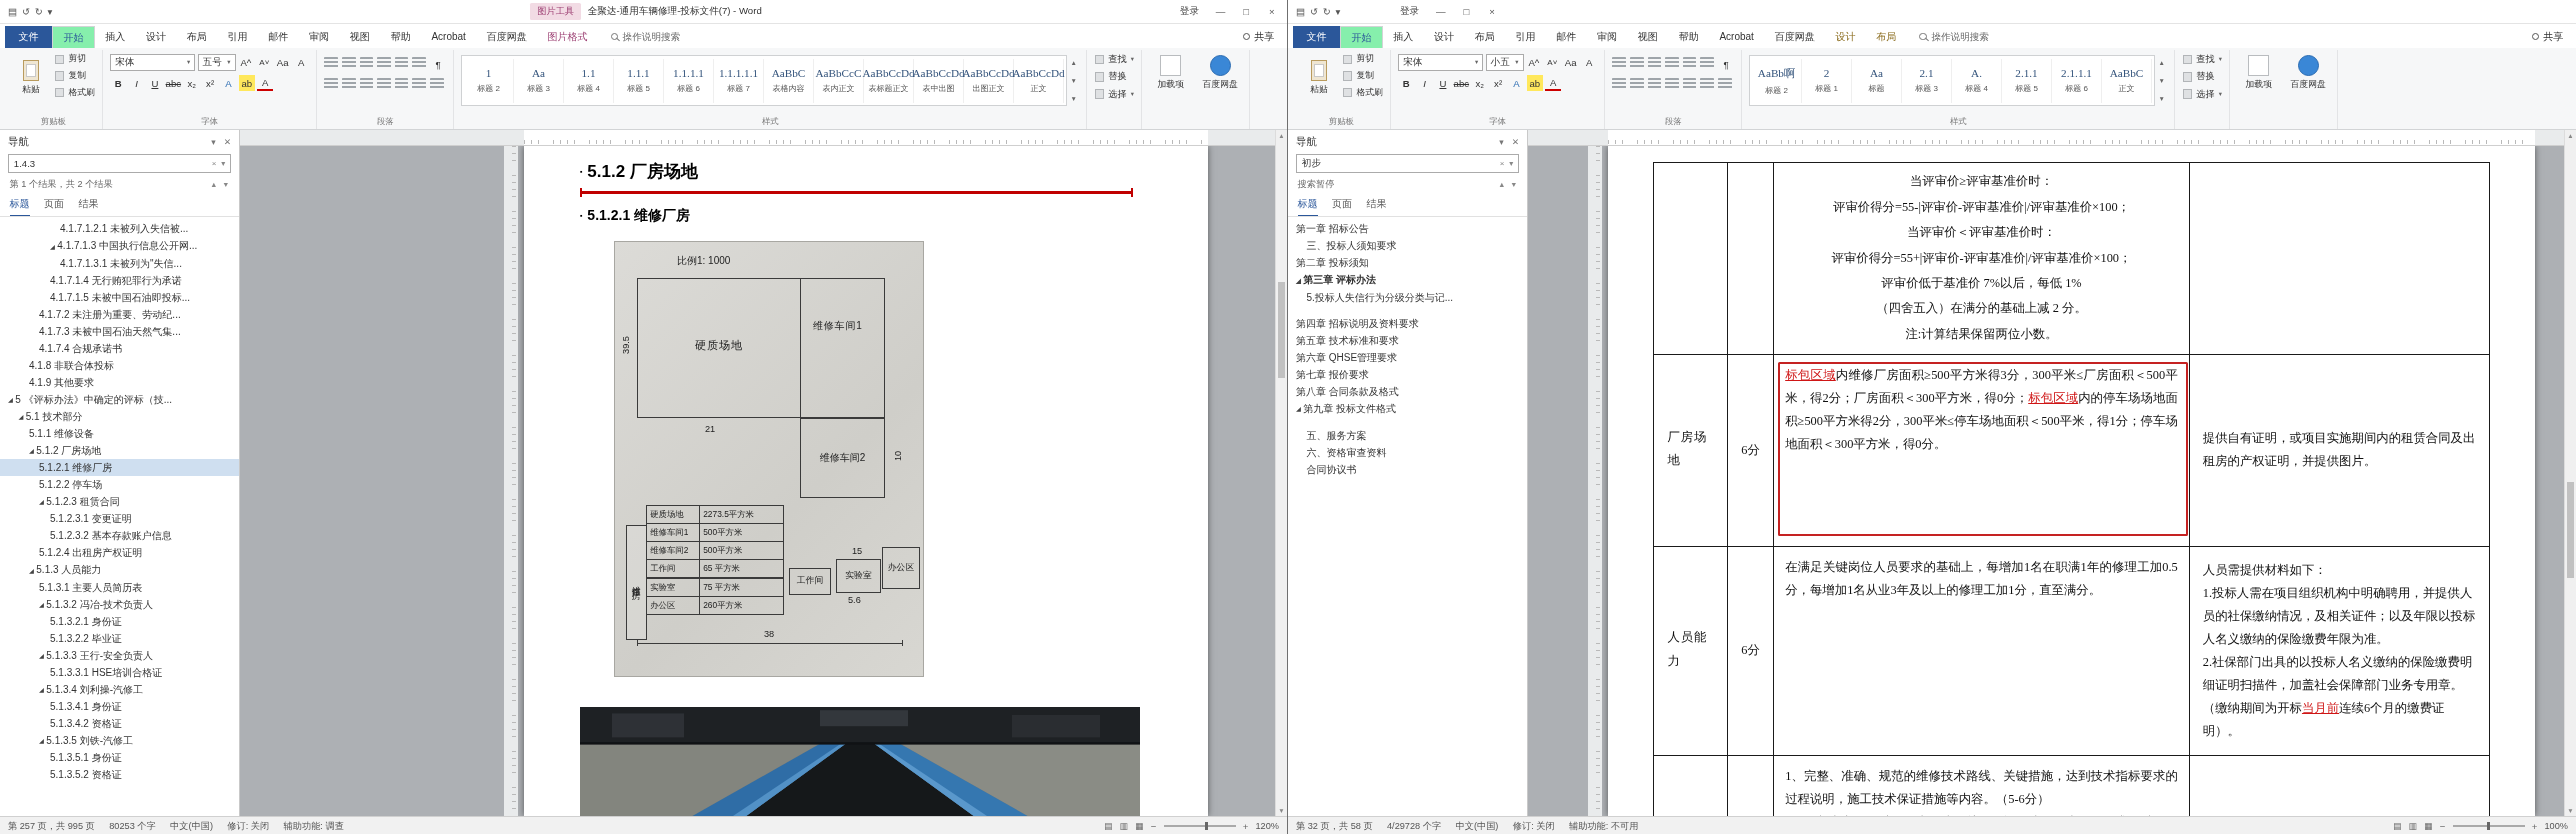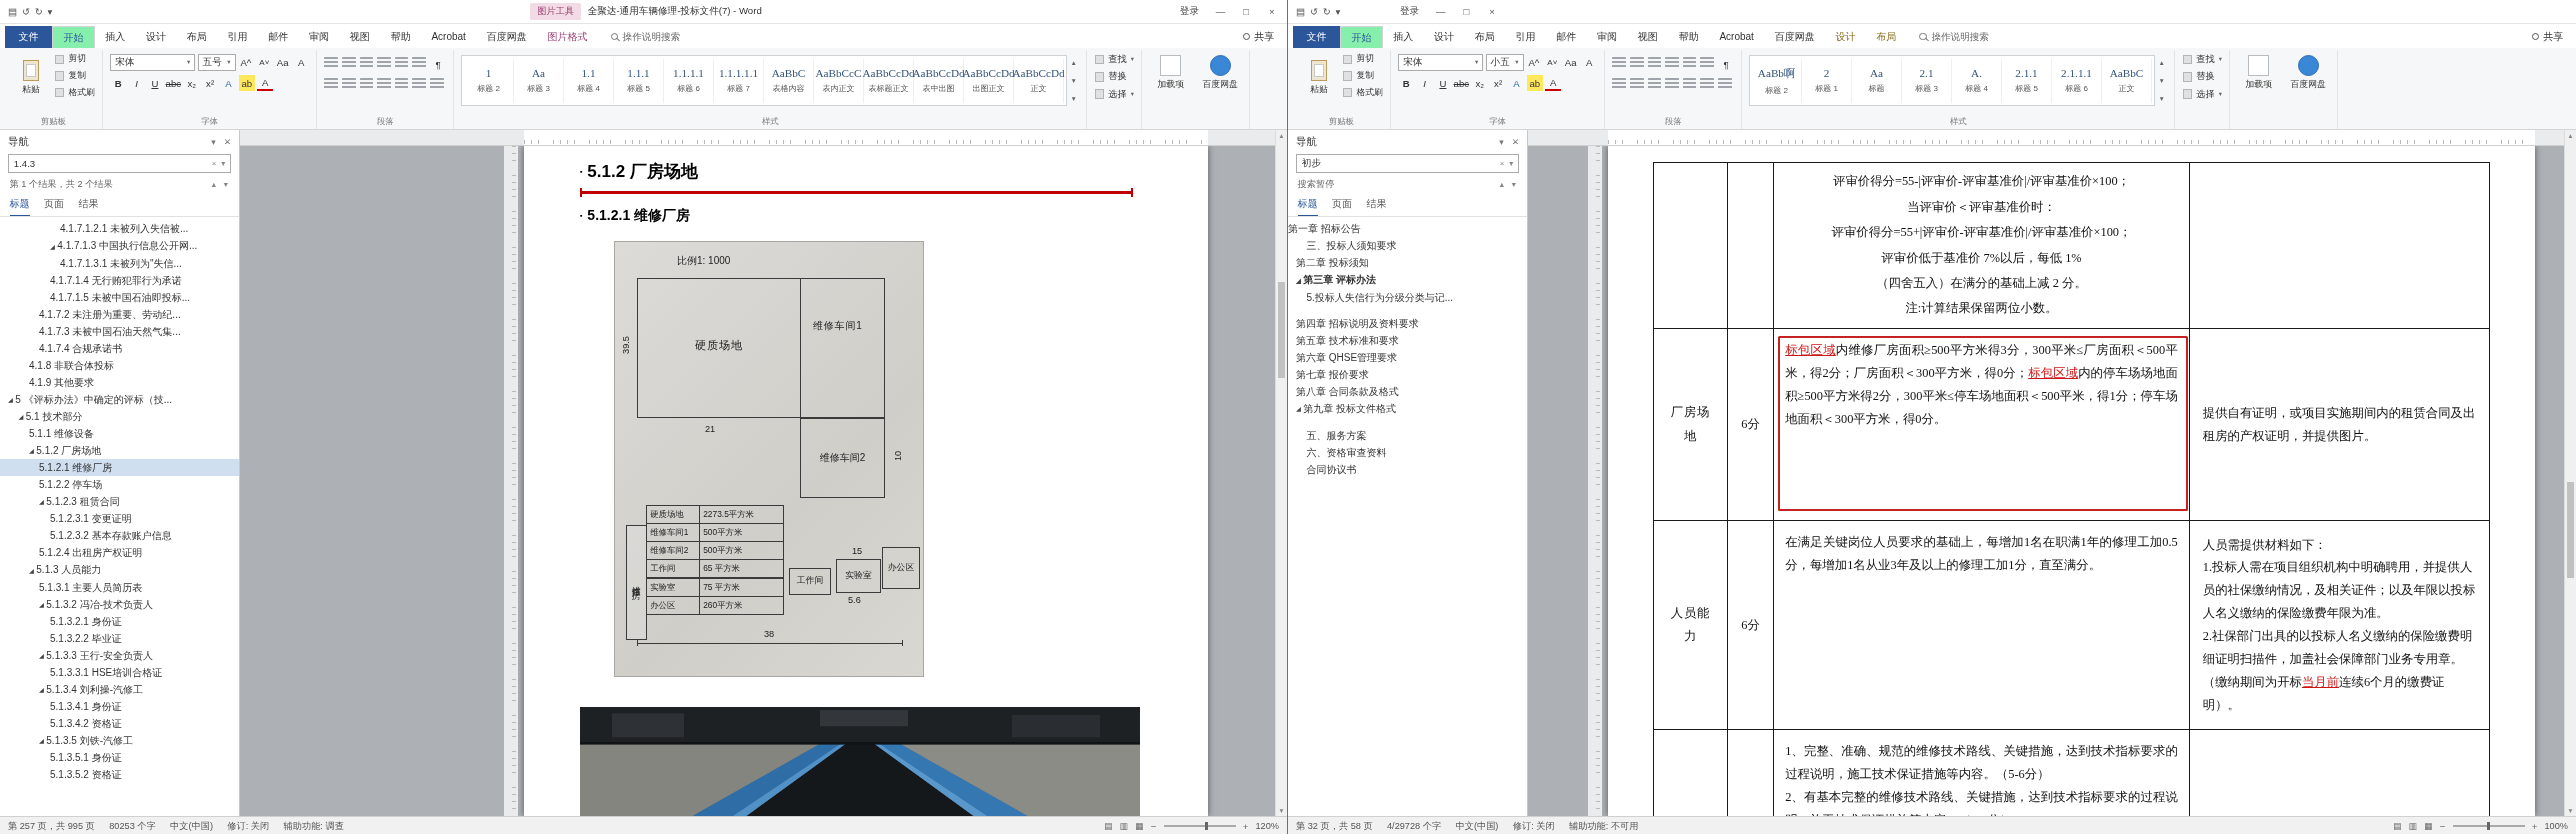--- a/index.html
+++ b/index.html
@@ -139,21 +139,21 @@
   .photo { margin:30px 0 0 0; display:block; }
 
   
   .stable { margin-top:3.2px; border-left:0.8px solid #1a1a1a; border-top:0.8px solid #1a1a1a;
     font-family:"Liberation Serif", serif; font-size:12.4px; color:#111; }
   .srow { display:grid; grid-template-columns:74px 46px 416px 1fr; }
   .sc { border-right:0.8px solid #1a1a1a; border-bottom:0.8px solid #1a1a1a; }
   .formula { padding:6.4px 8px; }
   .fline { text-align:center; line-height:2.05; }
   .frow0 .sc { min-height:164px; }
-  .namecell { display:flex; align-items:center; justify-content:center; text-align:center; padding:0 13.6px; line-height:1.9; letter-spacing:0.8px; }
+  .namecell { display:flex; align-items:center; justify-content:center; text-align:left; padding:0 13.6px; line-height:1.9; letter-spacing:0.8px;font-family:Liberation Mono, monospace; }
   .scorecell { display:flex; align-items:center; justify-content:center; }
   .crit { padding:9.6px 11.2px; position:relative; }
   .note { display:flex; align-items:center; padding:9.6px 12.8px; }
   .segwrap { white-space:pre-wrap; line-height:1.85; text-align:justify; }
   .note .segwrap { text-align:left; }
   .r-rows .srow:nth-child(1) { min-height:192px; }
   .r-rows .srow:nth-child(2) { min-height:209px; }
   .r-rows .srow:nth-child(3) { min-height:256px; }
   .seg-red { color:#cf1616; text-decoration:underline; }
   .srow.boxed .crit::after { content:""; position:absolute; top:7.2px; left:4px; right:0.8px; bottom:9.6px;
@@ -775,21 +775,21 @@
             <span>▲</span>
             <span>▼</span>
           </span>
       </div>
       <div class="nav-tabs">
           <span class="ntab sel">标题</span>
           <span class="ntab">页面</span>
           <span class="ntab">结果</span>
         </div>
       <div class="nav-list">
-          <div class="nitem" style="">第一章 招标公告</div>
+          <div class="nitem" style="padding-left: 8px;">第一章 招标公告</div>
           <div class="nitem" style="padding-left: 18.4px;">三、投标人须知要求</div>
           <div class="nitem" style="padding-left: 8px;">第二章 投标须知</div>
           <div class="nitem exp bold" style="padding-left: 8px;">第三章 评标办法</div>
           <div class="nitem" style="padding-left: 18.4px;">5.投标人失信行为分级分类与记...</div>
           <div class="nitem gap" style="padding-left: 8px;">第四章 招标说明及资料要求</div>
           <div class="nitem" style="padding-left: 8px;">第五章 技术标准和要求</div>
           <div class="nitem" style="padding-left: 8px;">第六章 QHSE管理要求</div>
           <div class="nitem" style="padding-left: 8px;">第七章 报价要求</div>
           <div class="nitem" style="padding-left: 8px;">第八章 合同条款及格式</div>
           <div class="nitem exp" style="padding-left: 8px;">第九章 投标文件格式</div>
@@ -804,20 +804,21 @@
           <div class="ruler-strip" style="left:80px;width:927px;"></div>
         </div>
       <div class="vruler" style="left:60px;"></div>
 
       <div class="page page-r">
         <div class="stable">
           <div class="srow frow0">
             <div class="sc"></div>
             <div class="sc"></div>
             <div class="sc formula">
+                <div class="fline">当评审价≥评审基准价时：</div>
                 <div class="fline">评审价得分=55-|评审价-评审基准价|/评审基准价×100；</div>
                 <div class="fline">当评审价＜评审基准价时：</div>
                 <div class="fline">评审价得分=55+|评审价-评审基准价|/评审基准价×100；</div>
                 <div class="fline">评审价低于基准价 7%以后，每低 1%</div>
                 <div class="fline">（四舍五入）在满分的基础上减 2 分。</div>
                 <div class="fline">注:计算结果保留两位小数。</div>
               </div>
             <div class="sc"></div>
           </div>
           <div class="r-rows">

